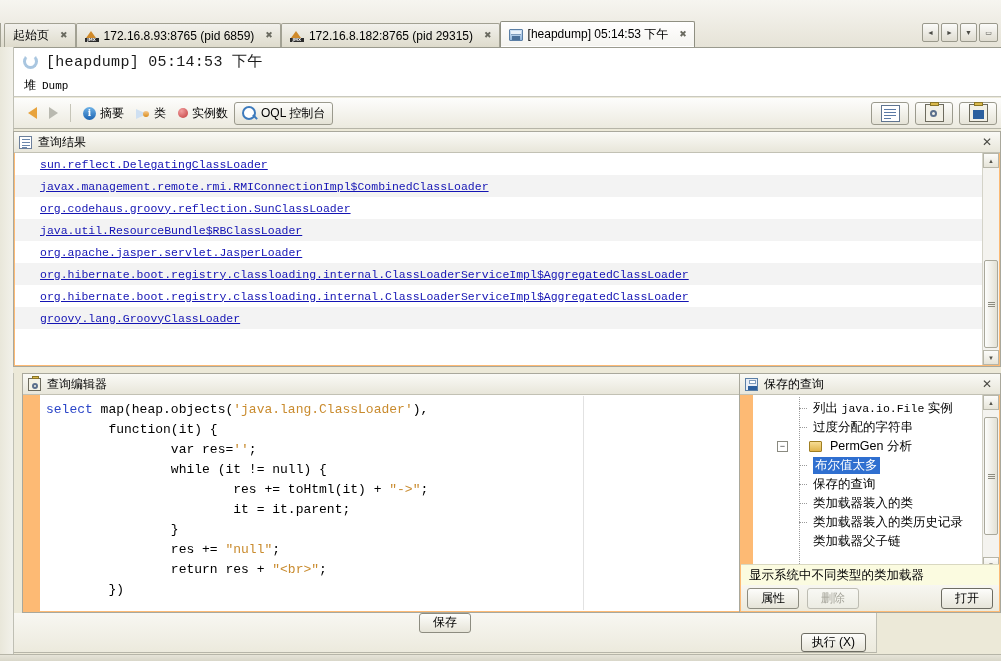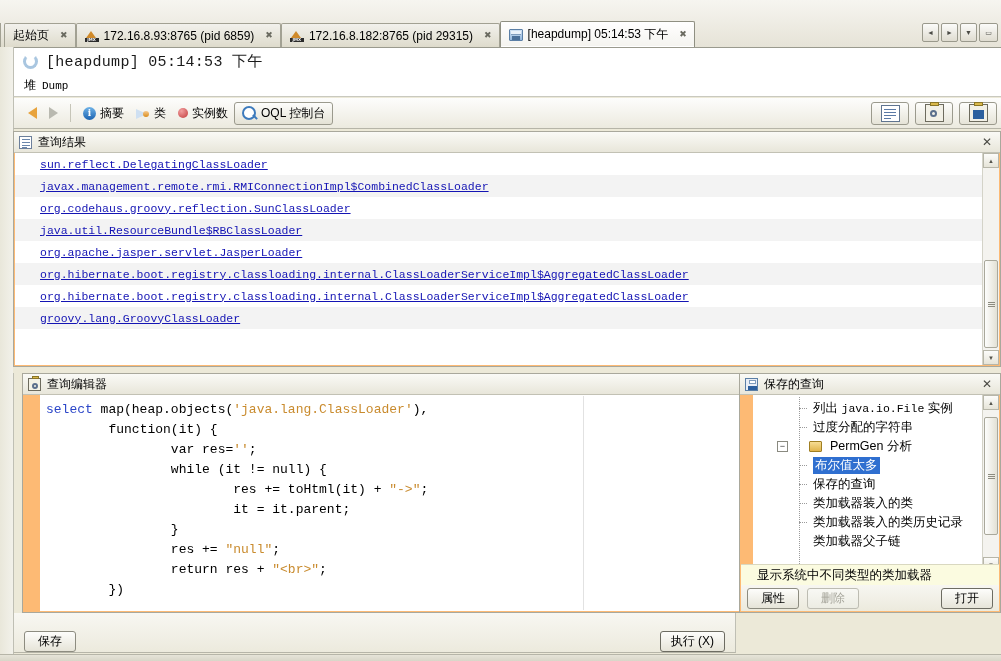--- a/index.html
+++ b/index.html
@@ -284,44 +284,44 @@
     font-size:9px;line-height:9px;text-align:center;color:#333;cursor:pointer;
   }
   .folder-ico{
     width:13px;height:11px;position:relative;margin-left:38px;flex:0 0 auto;
     background:linear-gradient(#f7dd93,#e0b44c);border:1px solid #a07f22;box-sizing:border-box;border-radius:1px;
   }
   .mono{font-family:"Liberation Mono","DejaVu Sans Mono",monospace;font-size:11.5px;}
   .desc{
     position:absolute;left:1px;right:1px;bottom:27px;height:20px;
     background:#fbfbe0;border-top:1px solid #d9d8c0;
-    display:flex;align-items:center;padding-left:16px;font-size:12.5px;
+    display:flex;align-items:center;padding-left:8px;font-size:12.5px;
   }
   .savedbtns{
     position:absolute;left:1px;right:1px;bottom:1px;height:26px;
     background:linear-gradient(#f7f6f1,#eceadd);
     display:flex;align-items:center;padding:0 6px;box-sizing:border-box;
   }
   .btn{
     min-width:52px;height:21px;box-sizing:border-box;
     border:1px solid #8d8c80;border-radius:3px;
     background:linear-gradient(#fdfdfb,#e6e4d8);
     font-size:12px;display:flex;align-items:center;justify-content:center;
     padding:0 10px;cursor:default;
   }
   .btn.disabled{color:#a6a59b;border-color:#bdbcb2;background:linear-gradient(#f8f8f4,#ececE3);}
   .btn.primary{border-color:#6d6c62;}
 
   
   .bottombar{
-    position:absolute;left:13px;top:613px;width:723px;height:40px;
+    position:absolute;left:13px;top:613px;width:864px;height:40px;
     background:linear-gradient(#f8f7f2,#eceadd);
     border-left:1px solid #bfbfb4;border-right:1px solid #bfbfb4;
     border-bottom:1px solid #b6b5a8;
-    display:flex;align-items:flex-end;box-sizing:border-box;padding:0 10px;
+    display:flex;align-items:center;box-sizing:border-box;padding:0 10px;flex-direction:column;
   }
   .statusbar{
     position:absolute;left:0;top:654px;width:1001px;height:7px;
     background:linear-gradient(#e6e4d8,#d6d4c6);border-top:1px solid #b6b5a8;
   }
   .leftrail{
     position:absolute;left:0;top:47px;width:13px;bottom:7px;
     background:linear-gradient(90deg,#e9e7da,#f2f1ea);
     border-right:1px solid #bfbfb4;
   }

